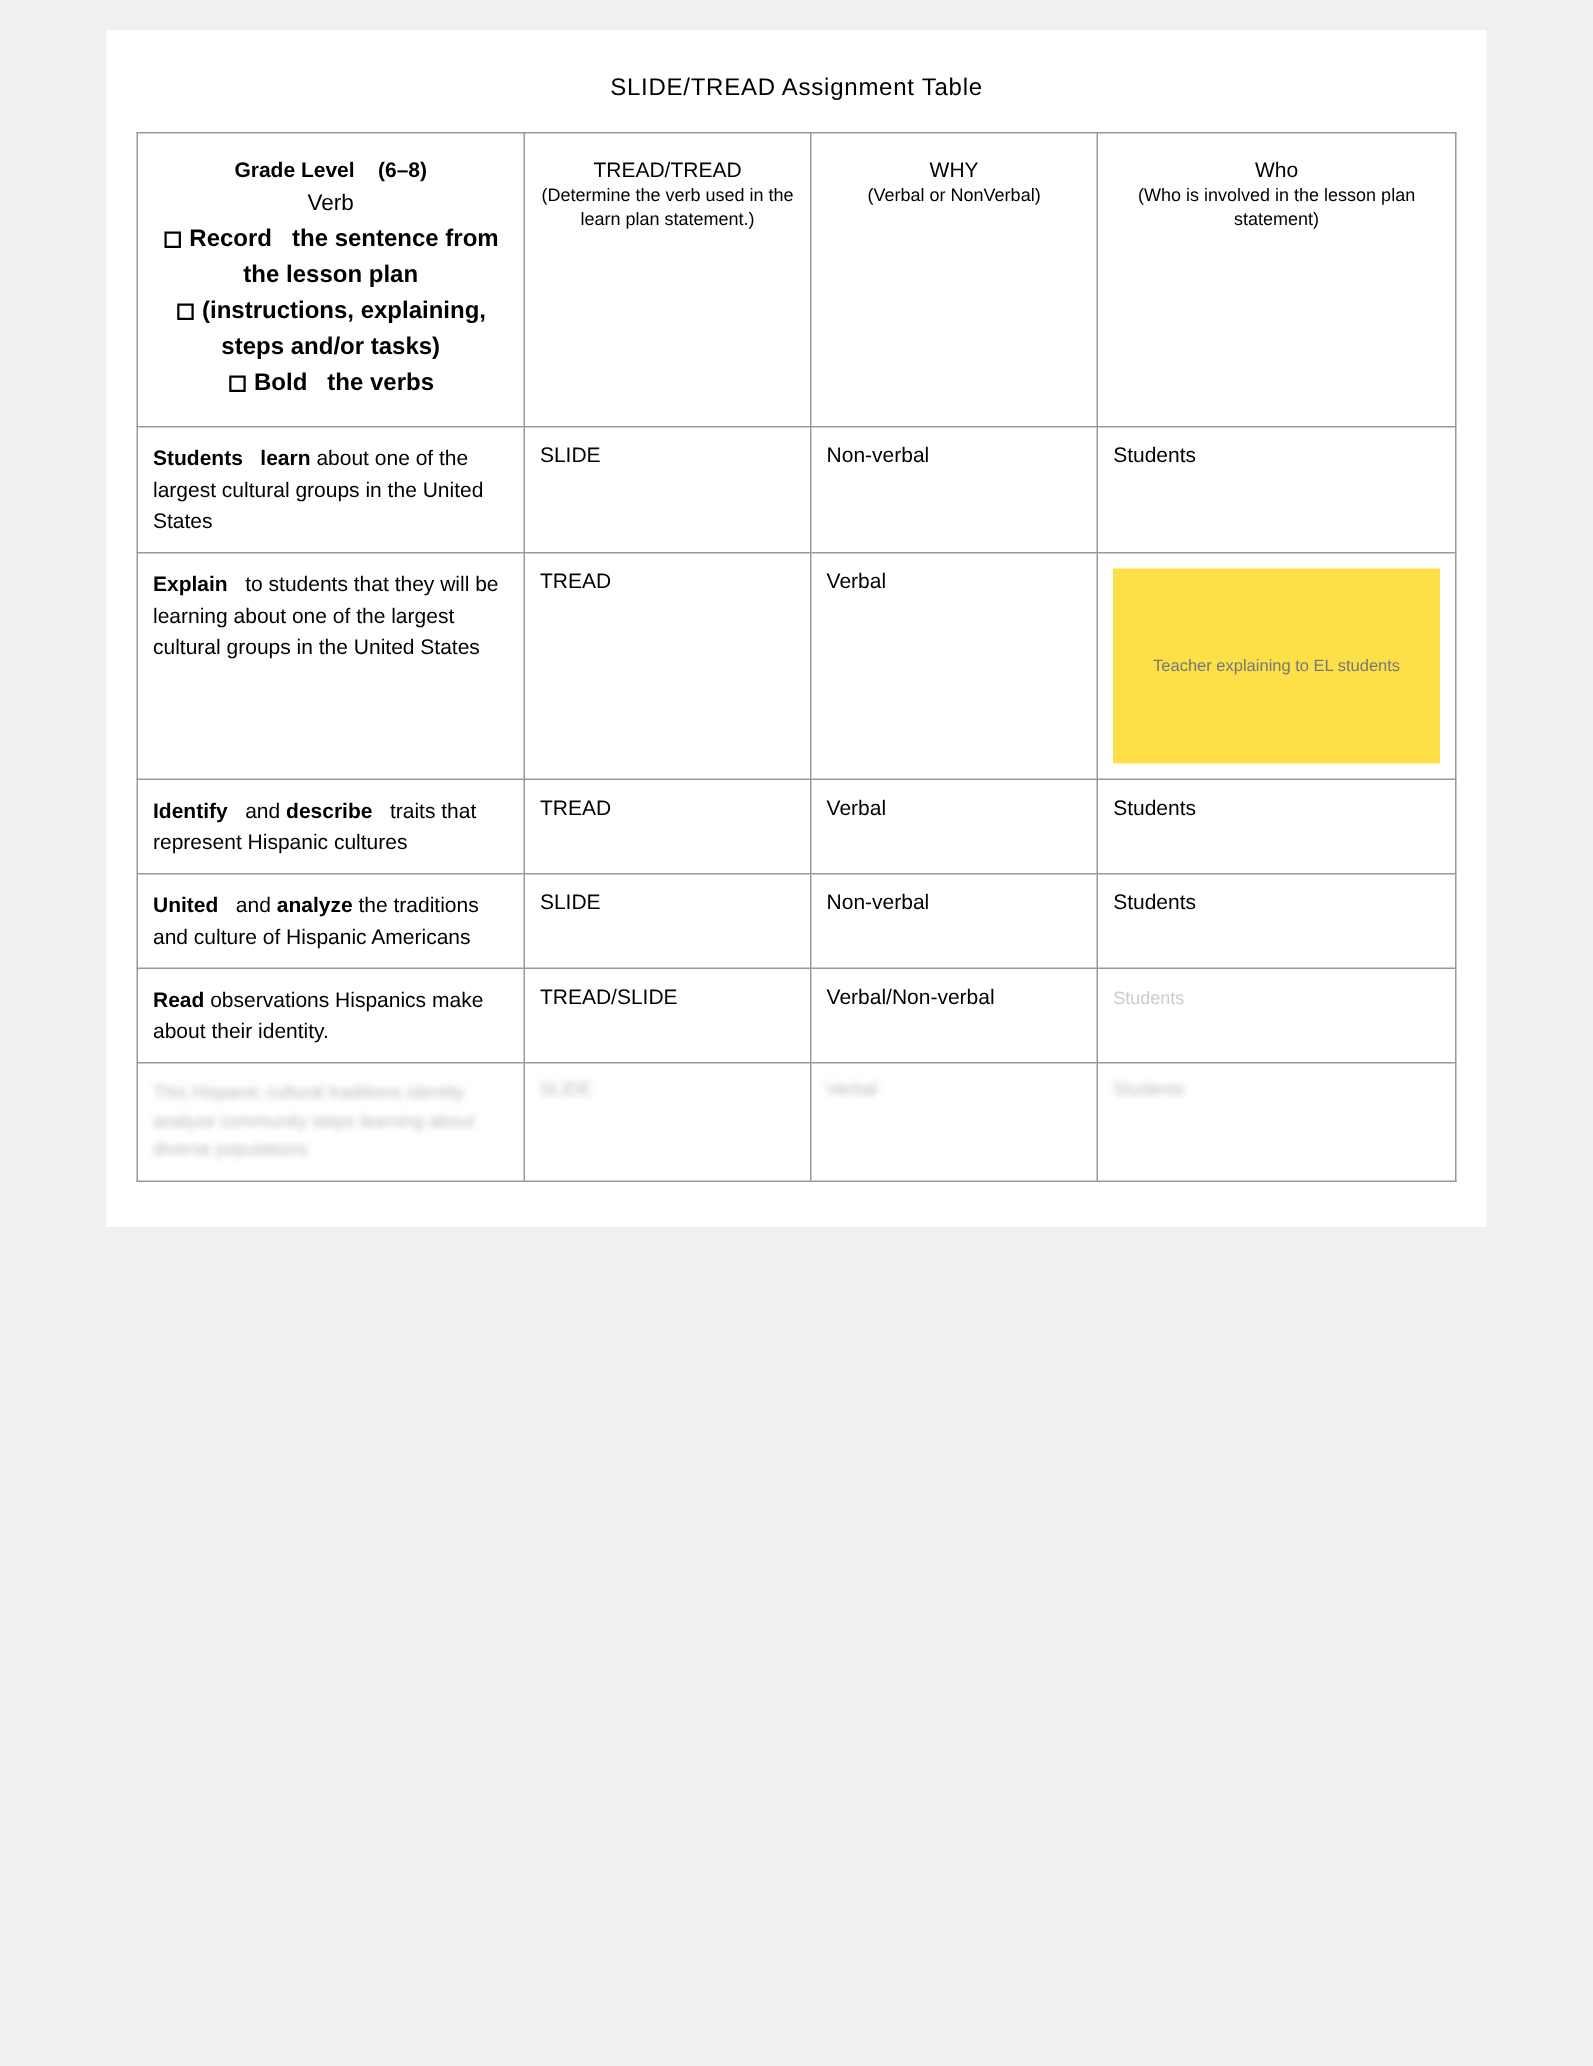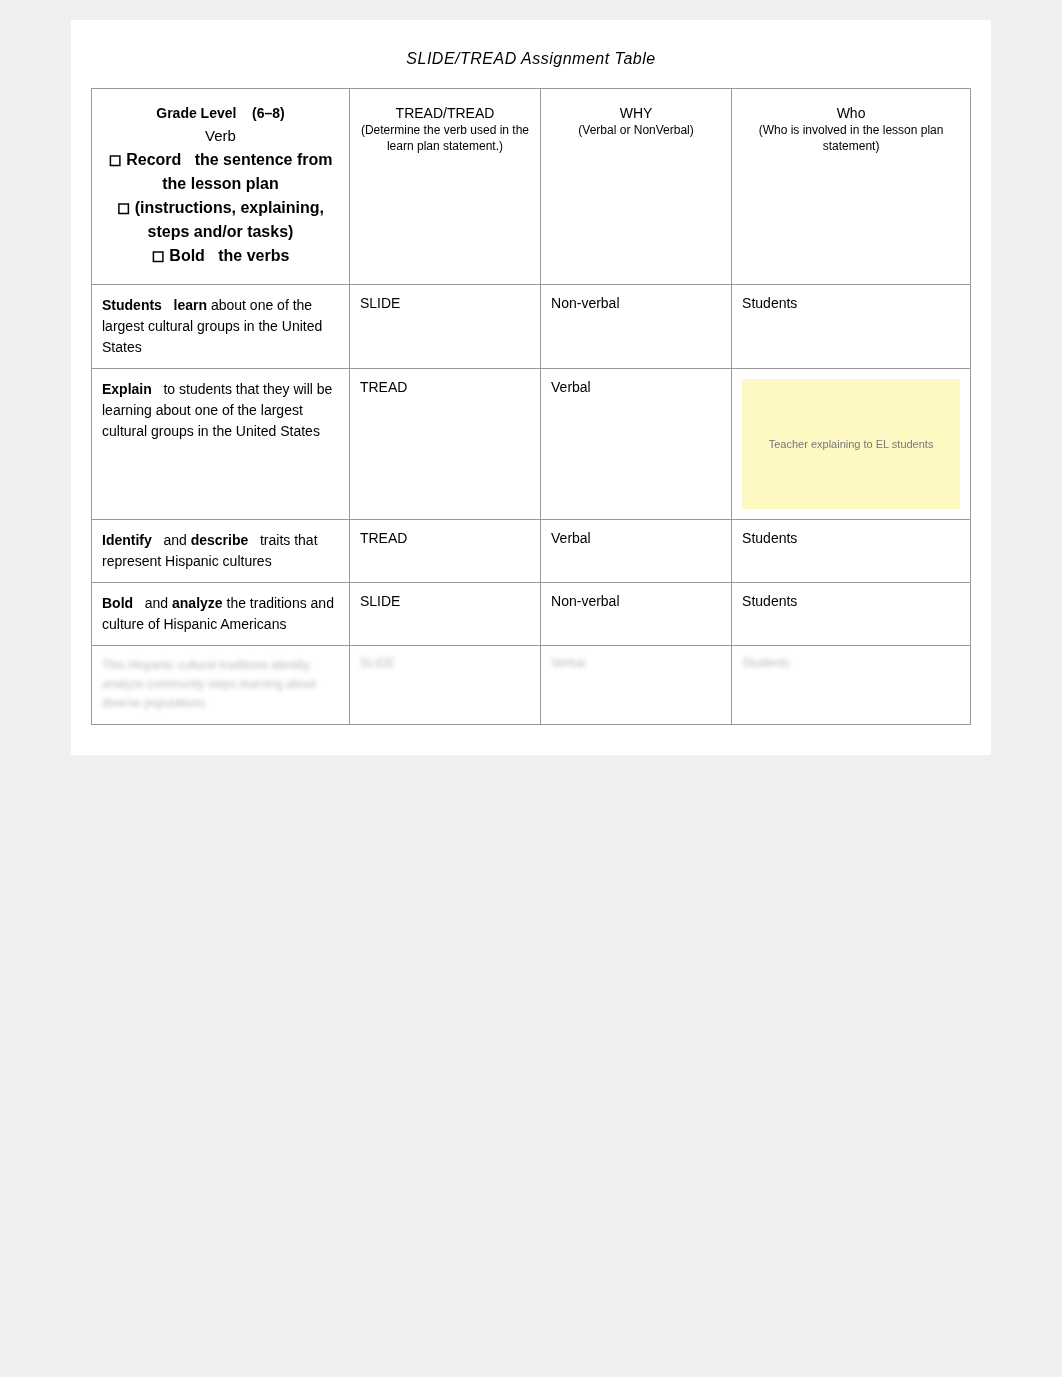--- a/index.html
+++ b/index.html
@@ -24,21 +24,20 @@
       margin: 0 auto;
       padding: 30px 20px;
     }
 
     .page-title {
       text-align: center;
       font-size: 16px;
       font-weight: normal;
       margin-bottom: 20px;
       letter-spacing: 0.5px;
-      font-style: italic;
     }
 
     .main-table {
       width: 100%;
       border-collapse: collapse;
       border: 1px solid #999;
     }
 
     .main-table th,
     .main-table td {
@@ -170,21 +169,21 @@
             <span class="bold-word">Explain</span>&nbsp;&nbsp; to students that they will be learning about one of the largest cultural groups in the United States
           </div>
         </td>
         <td>
           <span>TREAD</span>
         </td>
         <td>
           <span>Verbal</span>
         </td>
         <td>
-          <div style="background:#fef9c3; width:100%; height:130px; display:flex; align-items:center; justify-content:center; font-size:11px; color:#777; text-align:center; padding:5px;">
+          <div style="background:#fde047; width:100%; height:130px; display:flex; align-items:center; justify-content:center; font-size:11px; color:#777; text-align:center; padding:5px;">
             Teacher explaining to EL students
           </div>
         </td>
       </tr>
 
       <tr class="data-row">
         <td>
           <div class="lesson-text">
             <span class="bold-word">Identify</span>&nbsp;&nbsp; and <span class="bold-word">describe</span>&nbsp;&nbsp; traits that represent Hispanic cultures
           </div>
@@ -196,34 +195,50 @@
           <span>Verbal</span>
         </td>
         <td>
           <span>Students</span>
         </td>
       </tr>
 
       <tr class="data-row">
         <td>
           <div class="lesson-text">
-            <span class="bold-word">Bold</span>&nbsp;&nbsp; and <span class="bold-word">analyze</span> the traditions and culture of Hispanic Americans
+            <span class="bold-word">United</span>&nbsp;&nbsp; and <span class="bold-word">analyze</span> the traditions and culture of Hispanic Americans
           </div>
         </td>
         <td>
           <span>SLIDE</span>
         </td>
         <td>
           <span>Non-verbal</span>
         </td>
         <td>
           <span>Students</span>
         </td>
       </tr>
 
+      <tr class="data-row">
+        <td>
+          <div class="lesson-text">
+            <span class="bold-word">Read</span> observations Hispanics make about their identity.
+          </div>
+        </td>
+        <td>
+          <span>TREAD/SLIDE</span>
+        </td>
+        <td>
+          <span>Verbal/Non-verbal</span>
+        </td>
+        <td>
+          <span style="color:#ccc; font-size:12px;">Students</span>
+        </td>
+      </tr>
 
       <tr class="data-row blurred-row">
         <td>
           <div class="blurred-text">
             <span style="filter: blur(2px); display:inline-block;">
               This Hispanic cultural traditions identity analyze community steps learning about diverse populations
             </span>
           </div>
         </td>
         <td>

